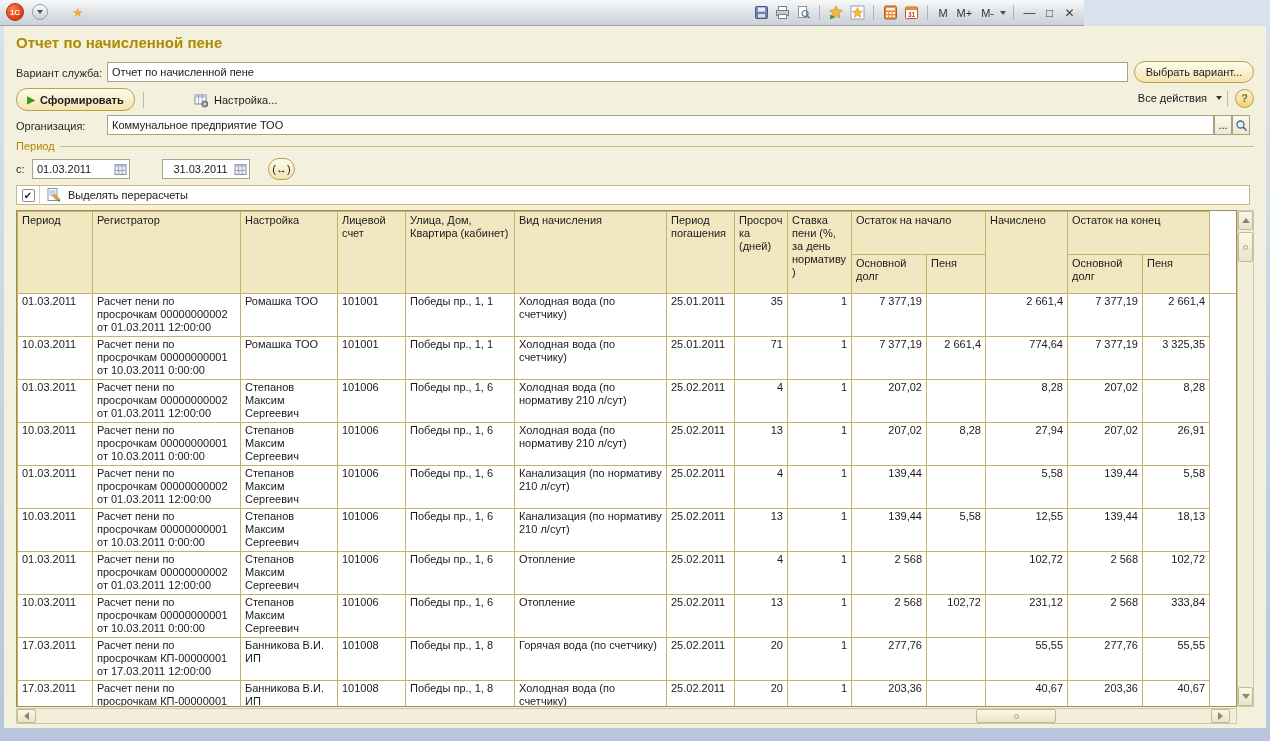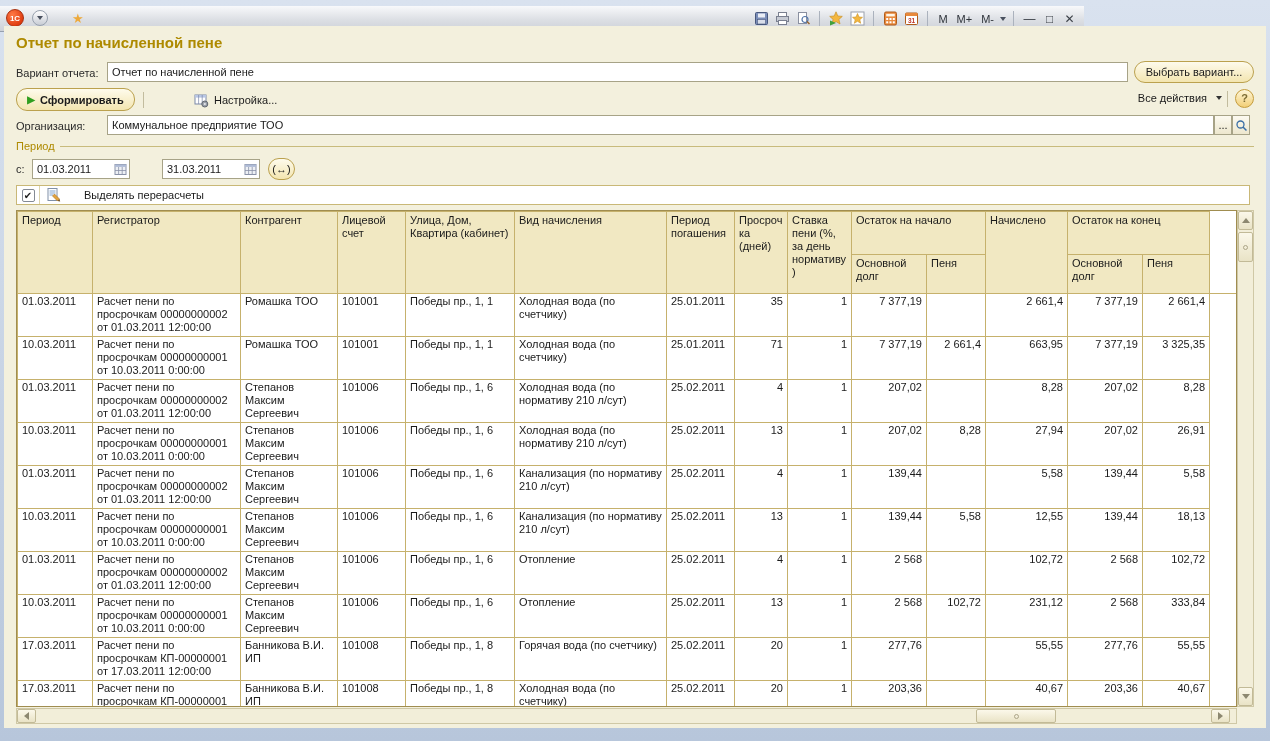--- a/index.html
+++ b/index.html
@@ -1,21 +1,21 @@
 <!DOCTYPE html>
 <html><head>
 <meta charset="utf-8">
 <style>
   * { margin:0; padding:0; box-sizing:border-box; }
   html,body { background:#9AA7B8; }
   body { font-family:"Liberation Sans",sans-serif; font-size:11px; color:#1a1a1a; }
   .window { position:relative; width:1270px; height:741px; background:linear-gradient(#D9E2EF,#B7C6DB); overflow:hidden; }
 
   
-  .titlebar { position:absolute; left:0; top:6px; width:1084px; height:26px;
+  .titlebar { position:absolute; left:0; top:0; width:1084px; height:26px;
     background:linear-gradient(#F8F9FB,#DCDFE4 55%,#CDD1D8); border-bottom:1px solid #96A0AE; }
   .tb-left { position:absolute; left:6px; top:3px; display:flex; align-items:center; gap:8px; }
   .logo { width:18px; height:18px; border-radius:50%; border:1px solid #A83010;
     background:radial-gradient(circle at 35% 30%,#FF7A46,#DE3A0E 75%);
     color:#fff; font-weight:bold; font-size:8px; display:flex; align-items:center; justify-content:center; }
   .sysbtn { width:16px; height:16px; border-radius:50%; border:1px solid #98A1AE;
     background:linear-gradient(#FEFEFE,#C8CDD5); display:flex; align-items:center; justify-content:center; }
   .caret-dn { width:0; height:0; border-left:3px solid transparent; border-right:3px solid transparent; border-top:4px solid #49515F; }
   .tb-star { color:#EDA93B; font-size:13px; margin-left:16px; }
   .tb-title { position:absolute; left:230px; top:6px; white-space:nowrap; color:#222; }
@@ -48,21 +48,21 @@
   .minibtn { border:1px solid #A7A387; background:linear-gradient(#FCFAF0,#EDE7CE); height:20px;
     display:flex; align-items:center; justify-content:center; }
   .grpline { height:1px; background:#C8BB7C; }
   .vsep { width:1px; height:16px; background:#C2BC9E; }
 
   .chkrow { left:12px; top:159px; width:1234px; height:20px; background:#fff; border:1px solid #C9B877;
     display:flex; align-items:center; }
   .chkcell { width:23px; height:100%; border-right:1px solid #DCD3AC; display:flex; align-items:center; justify-content:center; }
   .cbox { width:13px; height:13px; border:1px solid #848A94; border-radius:2px; background:#fff;
     font-size:10px; line-height:11px; text-align:center; color:#222; }
-  .chkrow .txt { margin-left:22px; }
+  .chkrow .txt { margin-left:6px; }
   .chkrow .ic { margin-left:6px; display:flex; }
 
   
   .twrap { left:12px; top:184px; width:1221px; height:497px; overflow:hidden; background:#fff; border:1px solid #A08D50; }
   table.grid { border-collapse:collapse; table-layout:fixed; width:1220px; }
   .grid th, .grid td { border:1px solid #C6B16C; vertical-align:top; line-height:13px;
     overflow-wrap:anywhere; word-break:break-word; font-weight:normal; text-align:left; }
   .grid th { background:#F1E8C2; padding:2px 4px; }
   .grid td { padding:1px 4px; background:#fff; }
   .grid td.num { text-align:right; }
@@ -164,21 +164,21 @@
       <span class="wc">—</span>
       <span class="wc">□</span>
       <span class="wc">✕</span>
     </div>
   </div>
 
   <div class="client">
 
     <div class="abs page-title">Отчет по начисленной пене</div>
 
-    <div class="abs lbl" style="left:12px; top:41px;">Вариант отчета:</div>
+    <div class="abs lbl" style="left:12px; top:41px;">Вариант служба:</div>
     <input class="abs tinput" style="left: 103px; top: 36px; width: 1021px;" readonly="" value="Отчет по начисленной пене">
     <div class="abs btn" style="left:1130px; top:35px; width:120px; height:22px;">Выбрать вариант...</div>
 
     <div class="abs btn bold" style="left:12px; top:62px; width:119px; height:23px;">
       <span class="play">▶</span>
       <span>Сформировать</span>
     </div>
     <div class="abs vsep" style="left:139px; top:66px;"></div>
     <div class="abs flat" style="left:148px; top:65px; height:18px;padding-left:42px;">
       <svg width="15" height="15">
@@ -215,21 +215,21 @@
       <span>01.03.2011</span>
       <svg width="13" height="13">
           <rect x="1" y="1.5" width="11" height="10" fill="#EDF0F5" stroke="#8A92A8"></rect>
           <rect x="1" y="1.5" width="11" height="2.4" fill="#AEBBD6"></rect>
           <line x1="4.6" y1="4" x2="4.6" y2="11.5" stroke="#8A92A8" stroke-width="0.8"></line>
           <line x1="8.2" y1="4" x2="8.2" y2="11.5" stroke="#8A92A8" stroke-width="0.8"></line>
           <line x1="1" y1="7.5" x2="12" y2="7.5" stroke="#8A92A8" stroke-width="0.8"></line>
         </svg>
     </div>
     <div class="abs lbl" style="left:136px; top:134px;padding-left:28px;">по:</div>
-    <div class="abs dfield" style="left:158px; top:133px; width:98px;">
+    <div class="abs dfield" style="left:158px; top:133px; width:88px;text-align:center;">
       <span>31.03.2011</span>
       <svg width="13" height="13">
           <rect x="1" y="1.5" width="11" height="10" fill="#EDF0F5" stroke="#8A92A8"></rect>
           <rect x="1" y="1.5" width="11" height="2.4" fill="#AEBBD6"></rect>
           <line x1="4.6" y1="4" x2="4.6" y2="11.5" stroke="#8A92A8" stroke-width="0.8"></line>
           <line x1="8.2" y1="4" x2="8.2" y2="11.5" stroke="#8A92A8" stroke-width="0.8"></line>
           <line x1="1" y1="7.5" x2="12" y2="7.5" stroke="#8A92A8" stroke-width="0.8"></line>
         </svg>
     </div>
     <div class="abs btn" style="left:264px; top:132px; width:27px; height:22px;">(↔)</div>
@@ -267,21 +267,21 @@
             <col style="width: 59px;">
             <col style="width: 82px;">
             <col style="width: 75px;">
             <col style="width: 67px;">
             <col style="width: 28px;">
           </colgroup>
         <thead>
           <tr class="h1">
             <th rowspan="2">Период</th>
             <th rowspan="2">Регистратор</th>
-            <th rowspan="2">Контрагент</th>
+            <th rowspan="2">Настройка</th>
             <th rowspan="2">Лицевой счет</th>
             <th rowspan="2">Улица, Дом, Квартира (кабинет)</th>
             <th rowspan="2">Вид начисления</th>
             <th rowspan="2">Период погашения</th>
             <th rowspan="2">Просрочка (дней)</th>
             <th rowspan="2">Ставка пени (%, за день нормативу)</th>
             <th colspan="2">Остаток на начало</th>
             <th rowspan="2">Начислено</th>
             <th colspan="2">Остаток на конец</th>
             <th rowspan="2" class="filler"></th>
@@ -316,21 +316,21 @@
               <td>Расчет пени по просрочкам 00000000001 от 10.03.2011 0:00:00</td>
               <td>Ромашка ТОО</td>
               <td>101001</td>
               <td>Победы пр., 1, 1</td>
               <td>Холодная вода (по счетчику)</td>
               <td>25.01.2011</td>
               <td class="num">71</td>
               <td class="num">1</td>
               <td class="num">7 377,19</td>
               <td class="num">2 661,4</td>
-              <td class="num">663,95</td>
+              <td class="num">774,64</td>
               <td class="num">7 377,19</td>
               <td class="num">3 325,35</td>
               <td class="filler"></td>
             </tr>
             <tr>
               <td>01.03.2011</td>
               <td>Расчет пени по просрочкам 00000000002 от 01.03.2011 12:00:00</td>
               <td>Степанов Максим Сергеевич</td>
               <td>101006</td>
               <td>Победы пр., 1, 6</td>

